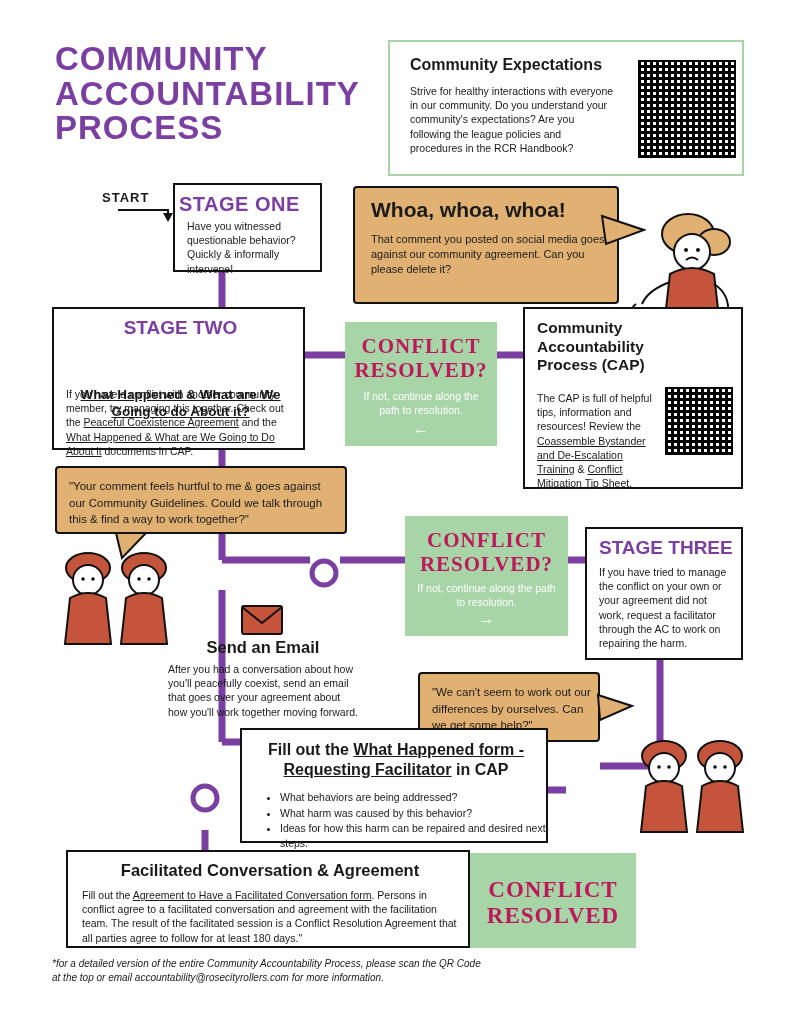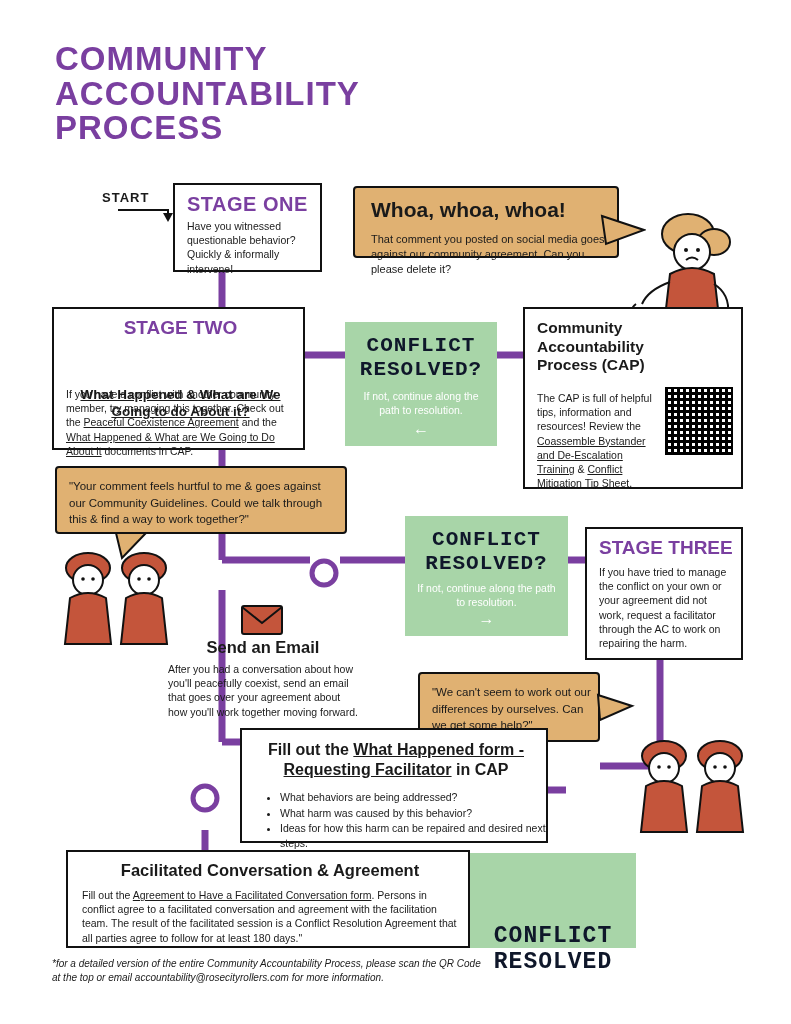--- a/index.html
+++ b/index.html
@@ -13,21 +13,21 @@
   .title{font-weight:bold;color:#7a3fa0;letter-spacing:1px;line-height:1.05;}
   .hdr-purple{color:#7a3fa0;font-weight:bold;}
   .bodytext{font-size:10.5px;line-height:1.35;}
   .u{text-decoration:underline;margin-top:44px;}
   .ctr{text-align:center;}
   svg.lines{position:absolute;left:0;top:0;width:791px;height:1024px;pointer-events:none;}
   .qr{background:
      repeating-linear-gradient(0deg,#000 0 3px,#fff 3px 6px),
      repeating-linear-gradient(90deg,#000 0 3px,#fff 3px 6px);
      background-blend-mode:multiply;}
-  .greenbig{font-family:Liberation Mono, monospace;font-weight:bold;color:#0f172a;letter-spacing:1px;}
+  .greenbig{font-family:Liberation Serif, serif;font-weight:bold;color:#be185d;letter-spacing:1px;}
   ul.bul{margin:4px 0 0 14px;padding:0;font-size:10.5px;line-height:1.4;}
   ul.bul li{margin-bottom:1px;}
 </style>
 </head>
 <body>
 
 <div class="page">
 
   <svg class="lines" viewBox="0 0 791 1024">
     <g stroke="#7a3fa0" stroke-width="7" fill="none">
@@ -62,29 +62,34 @@
     <circle cx="205" cy="798" r="12" fill="#fff" stroke="#7a3fa0" stroke-width="5"></circle>
 
     <g stroke="#111" stroke-width="2" fill="none">
       <path d="M118,210 L168,210 L168,214"></path>
     </g>
     <path d="M168,222 l-5,-9 l10,0 z" fill="#111"></path>
   </svg>
 
   <div class="abs title" style="left:55px;top:42px;width:320px;font-size:33px;">COMMUNITY ACCOUNTABILITY PROCESS</div>
 
+  <div class="abs greenlite" style="left:388px;top:40px;width:356px;height:136px;">
+    <div class="abs" style="left:20px;top:14px;width:220px;font-size:16px;font-weight:bold;">Community Expectations</div>
+    <div class="abs bodytext" style="left:20px;top:42px;width:205px;">Strive for healthy interactions with everyone in our community. Do you understand your community's expectations? Are you following the league policies and procedures in the RCR Handbook?</div>
+    <div class="abs qr" style="left:248px;top:18px;width:98px;height:98px;"></div>
+  </div>
 
   <div class="abs" style="left:102px;top:190px;font-size:13px;font-weight:bold;letter-spacing:1px;">START</div>
 
   <div class="abs box" style="left:173px;top:183px;width:149px;height:89px;">
-    <div class="abs hdr-purple" style="left:12px;top:8px;font-size:20px;letter-spacing:0.5px;">STAGE ONE</div>
+    <div class="abs hdr-purple" style="left:4px;top:8px;font-size:20px;letter-spacing:0.5px;">STAGE ONE</div>
     <div class="abs bodytext" style="left:12px;top:34px;width:126px;">Have you witnessed questionable behavior? Quickly &amp; informally intervene!</div>
   </div>
 
-  <div class="abs tan" style="left:353px;top:186px;width:266px;height:72px;border-radius:4px;">
+  <div class="abs tan" style="left:353px;top:186px;width:266px;height:118px;border-radius:4px;">
     <div class="abs" style="left:16px;top:10px;font-size:21px;font-weight:bold;">Whoa, whoa, whoa!</div>
     <div class="abs bodytext" style="left:16px;top:44px;width:236px;font-size:11px;">That comment you posted on social media goes against our community agreement. Can you please delete it?</div>
   </div>
   <svg class="abs" style="left:600px;top:212px;width:46px;height:40px;">
     <path d="M2,4 L44,18 L6,32 Z" fill="#e0b172" stroke="#111" stroke-width="2"></path>
   </svg>
 
   <svg class="abs" style="left:630px;top:212px;width:120px;height:130px;">
     <ellipse cx="58" cy="22" rx="26" ry="20" fill="#e0b172" stroke="#111" stroke-width="2"></ellipse>
     <ellipse cx="84" cy="30" rx="16" ry="13" fill="#e0b172" stroke="#111" stroke-width="2"></ellipse>
@@ -193,19 +198,19 @@
       <li>Ideas for how this harm can be repaired and desired next steps.</li>
     </ul>
   </div>
 
   <div class="abs box" style="left:66px;top:850px;width:404px;height:98px;">
     <div class="abs ctr" style="left:10px;top:9px;width:384px;font-size:16.5px;font-weight:bold;">Facilitated Conversation &amp; Agreement</div>
     <div class="abs bodytext" style="left:14px;top:36px;width:376px;"><span>Fill out the </span><span class="u">Agreement to Have a Facilitated Conversation form</span><span>. Persons in conflict agree to a facilitated conversation and agreement with the facilitation team. The result of the facilitated session is a Conflict Resolution Agreement that all parties agree to follow for at least 180 days."</span></div>
   </div>
 
   <div class="abs green" style="left:470px;top:853px;width:166px;height:95px;border:none;">
-    <div class="abs greenbig ctr" style="left:6px;top:24px;width:154px;font-size:23px;line-height:1.15;margin-top:46px;">CONFLICT RESOLVED</div>
+    <div class="abs greenbig ctr" style="left:6px;top:24px;width:154px;font-size:23px;line-height:1.15;">CONFLICT RESOLVED</div>
   </div>
 
 
   <div class="abs" style="left:52px;top:957px;width:430px;font-size:10px;line-height:1.4;font-style:italic;">*for a detailed version of the entire Community Accountability Process, please scan the QR Code at the top or email accountability@rosecityrollers.com for more information.</div>
 
 </div>
 
 </body></html>

